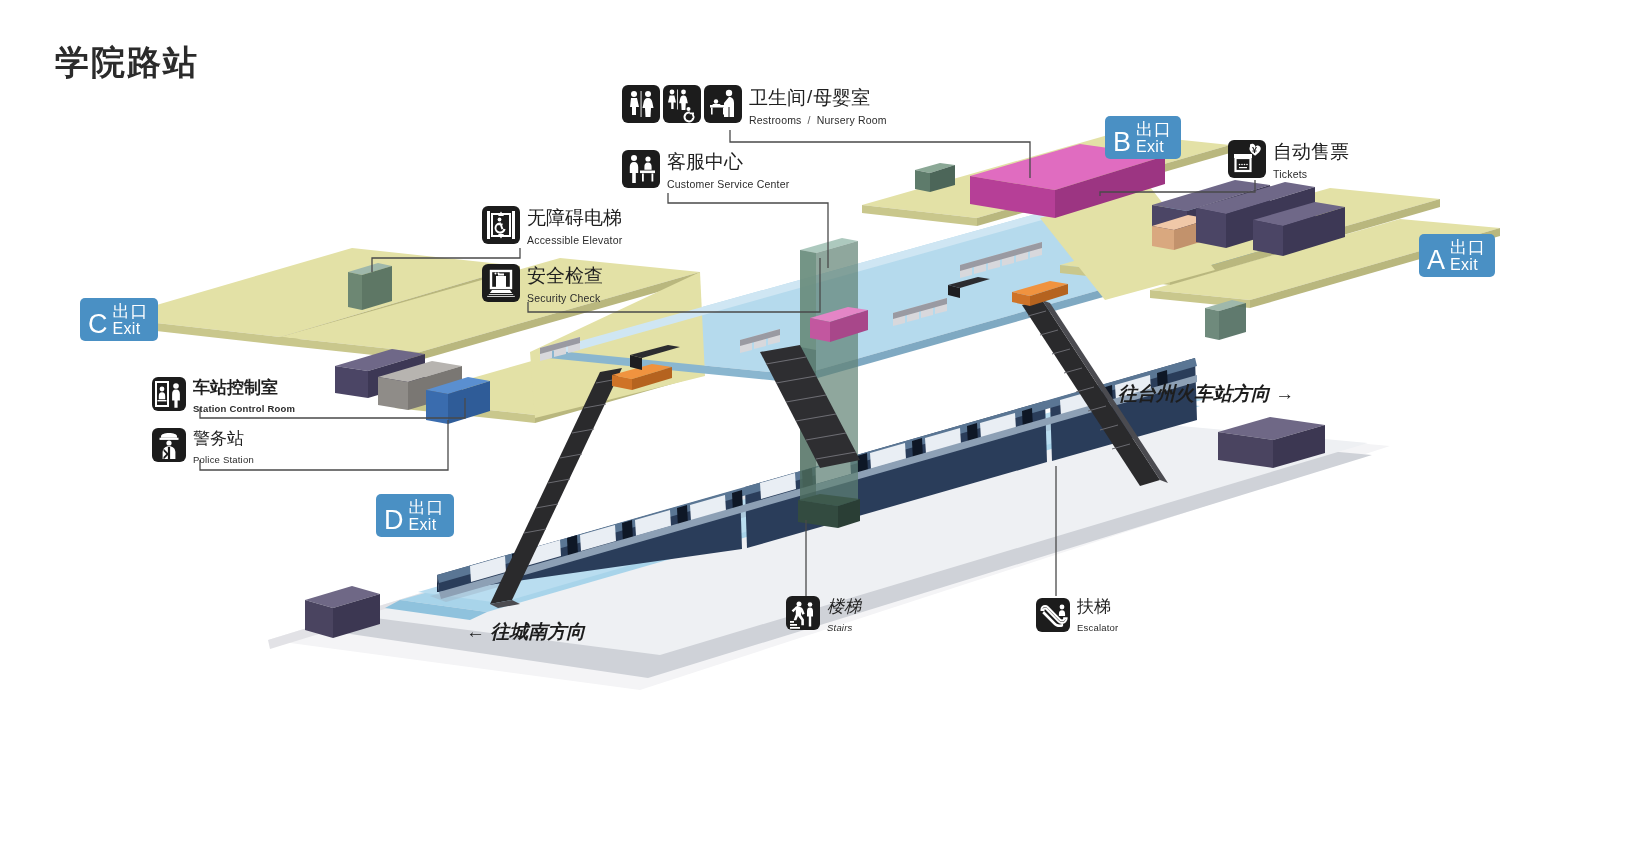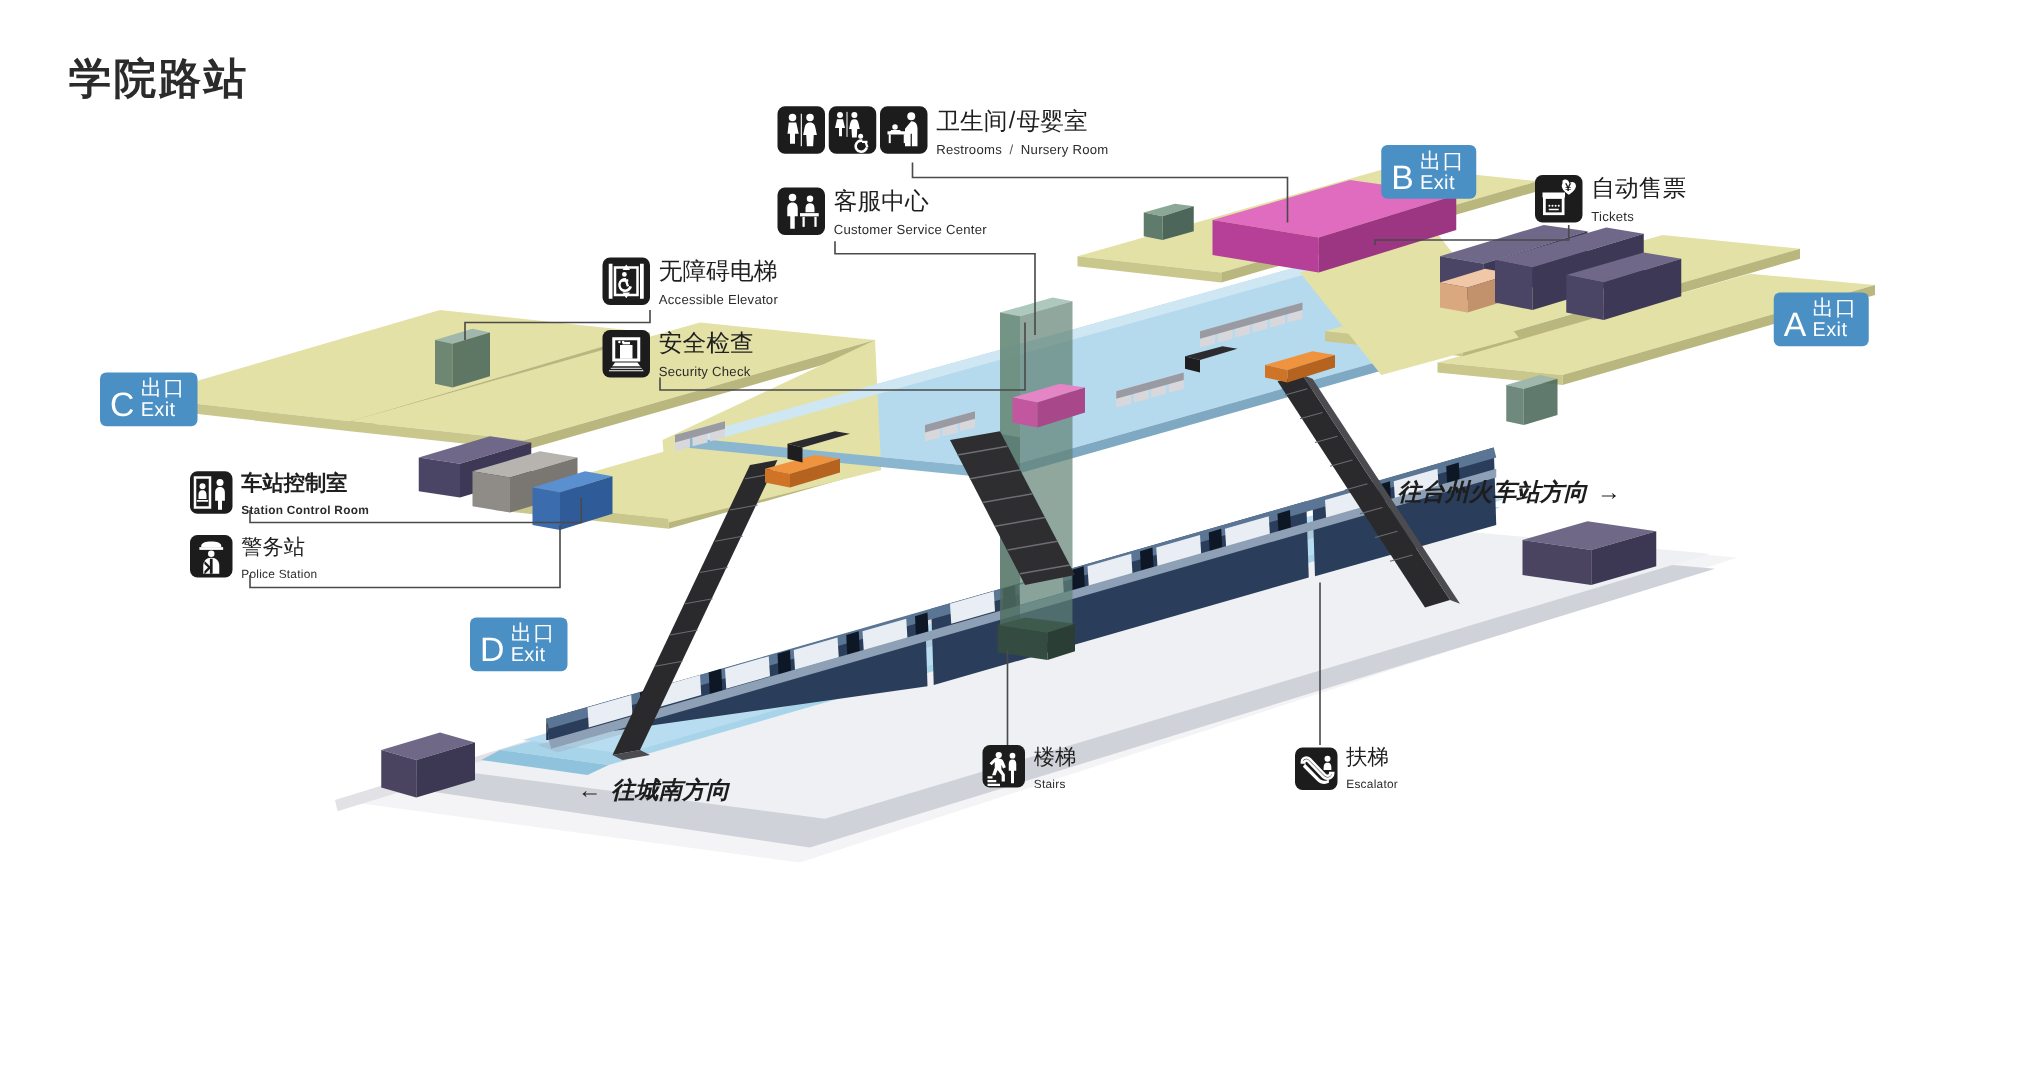--- a/index.html
+++ b/index.html
@@ -49,21 +49,21 @@
   .lbl-en-row .s{padding:0 6px;color:#555;}
 
   .legend.small .ic{width:34px;height:34px;}
   .legend.small .ic svg{width:34px;height:34px;}
   .legend.small .lbl-cn{font-size:17px;line-height:19px;}
   .legend.small .lbl-en{font-size:9.5px;line-height:11px;}
 
   
   .dir{position:absolute;font-style:italic;font-weight:700;color:#1d1d1d;
        font-size:19px;white-space:nowrap;
-       font-family:Liberation Mono, monospace;}
+       font-family:Liberation Sans, sans-serif;}
   .dir .arw{font-style:normal;font-weight:700;}
 </style>
 </head>
 <body>
 
 <div id="stage">
 
   <div class="station-title">学院路站</div>
 
   <svg id="scene" viewBox="0 0 1633 863">
@@ -587,21 +587,21 @@
         </g>
           </svg>
       </span>
     </span>
     <span class="txt">
       <span class="lbl-cn">警务站</span>
       <span class="lbl-en">Police Station</span>
     </span>
   </div>
 
-  <div class="legend small" style="left:786px;top:596px;">
+  <div class="legend small" style="left:786px;top:596px;font-style:italic;">
     <span class="icons">
       <span class="ic">
         <svg viewBox="0 0 34 34">
             <g fill="#fff">
           <circle cx="13" cy="8" r="2.5"></circle>
           <path d="M13.8 11c1.6 0 2.6 1 3.1 2.3l1.8 4.4-2.3 1-1.3-3v3.6l2.8 4.2v5.7h-2.6v-5l-3.3-4.3-1.6 4.3H7.6l2.2-6v-4.6l-2.4 2.6-1.8-1.6 3.3-3.2c.8-.8 1.6-1.4 2.9-1.4z"></path>
           <path d="M4 25h4v1.7H4zM4 28h7v1.7H4zM4 31h10v1.7H4z"></path>
           <circle cx="24" cy="8.5" r="2.3"></circle>
           <path d="M24 11.6c2.2 0 3 1.5 3 3.7v5.2h-1.8v10h-2.4v-10h-1.8v-5.2c0-2.2.8-3.7 3-3.7z"></path>
         </g>

